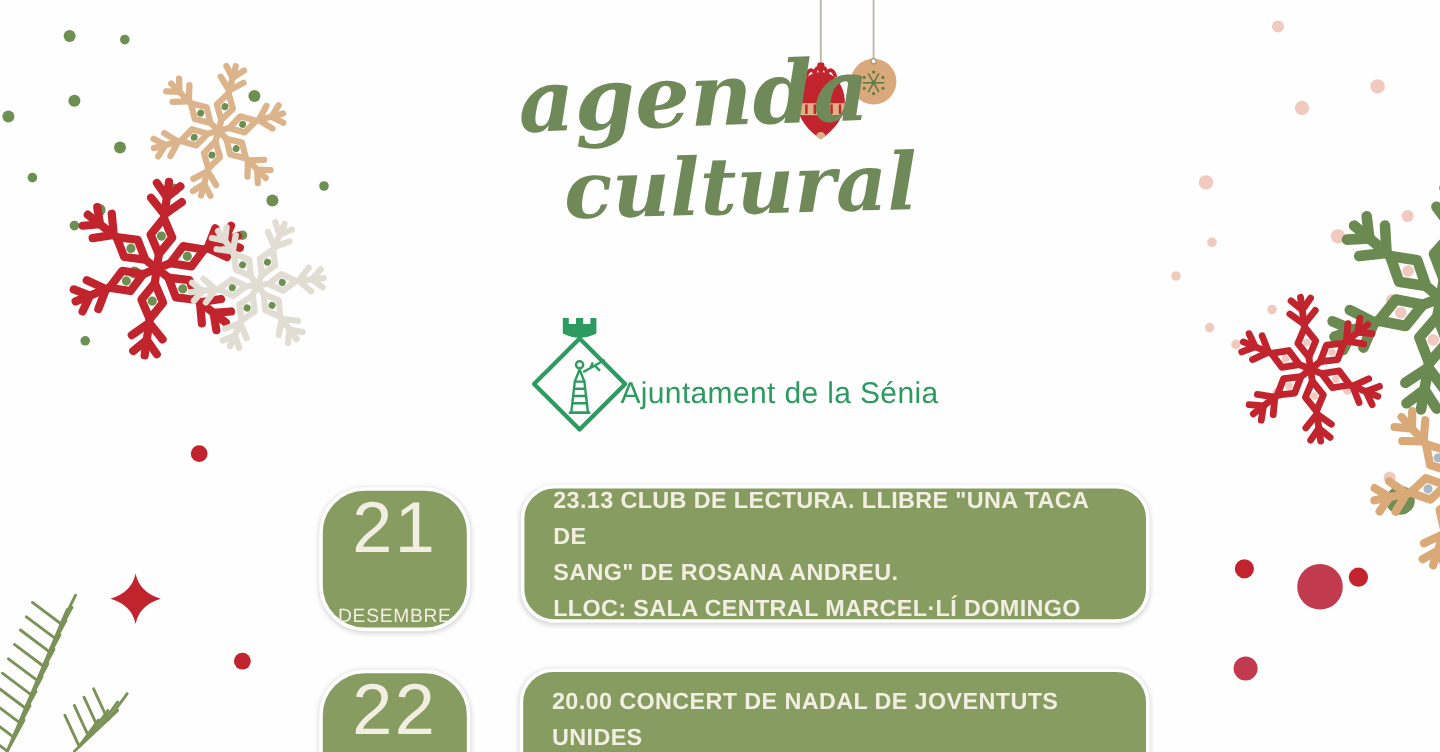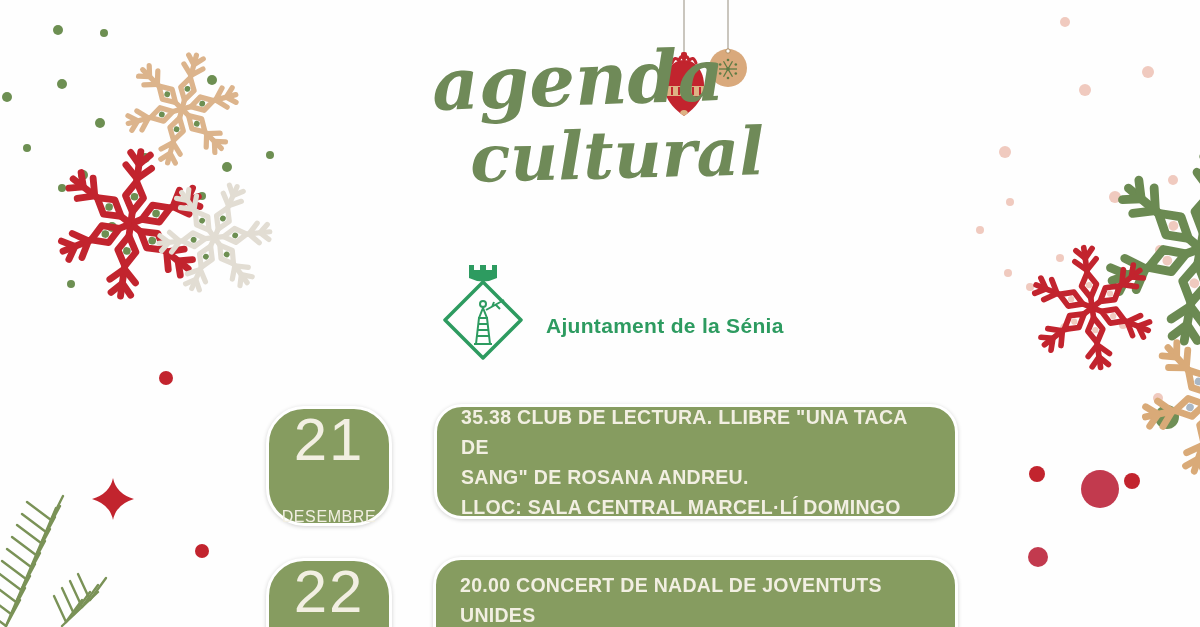--- a/index.html
+++ b/index.html
@@ -13,29 +13,29 @@
   .script{
     font-family:"DejaVu Serif", serif;font-style:italic;font-weight:bold;
     color:var(--title_green,#6f8a58);line-height:1;white-space:nowrap;
   }
   .title1{left:432px;top:44px;font-size:72px;transform:rotate(-2deg);}
   .title2{left:470px;top:122px;font-size:66px;transform:rotate(-1.5deg);}
   .subtitle{left:436px;top:192px;font-size:42px;}
   .subtitle .year{margin-left:30px;}
   
   .org-name{
-    left:546px;top:314px;font-size:21px;font-weight:bold;color:var(--logo_green,#2d9b60);
+    left:517px;top:314px;font-size:25px;font-weight:normal;color:var(--logo_green,#2d9b60);
     letter-spacing:0.3px;white-space:nowrap;
   }
   
   .badge{
     background:var(--box_green,#869c60);border:3px solid #ffffff;border-radius:38px;
     box-shadow:0 1px 4px rgba(0,0,0,0.18);
-    display:flex;flex-direction:column;align-items:center;justify-content:flex-start;
-    color:var(--text_cream,#f2efe2);box-sizing:border-box;gap:33px;
+    display:flex;flex-direction:column;align-items:center;justify-content:space-between;
+    color:var(--text_cream,#f2efe2);box-sizing:border-box;
   }
   .badge .day{font-size:60px;font-weight:300;line-height:62px;letter-spacing:2px;}
   .badge .month{font-size:16px;font-weight:400;letter-spacing:0.6px;margin-top:4px;}
   .event-box{
     background:var(--box_green,#869c60);border:3px solid #ffffff;border-radius:28px;
     box-shadow:0 1px 4px rgba(0,0,0,0.18);
     display:flex;align-items:center;box-sizing:border-box;padding:10px 24px;
   }
   .event-text{
     font-size:19.5px;font-weight:bold;color:var(--text_cream,#f2efe2);
@@ -223,21 +223,21 @@
       <path d="M48,52 L66,42 M58,47 L62,51 M54,49 L56,44"></path>
     </g>
   </svg>
   <div class="abs org-name">Ajuntament de la Sénia</div>
 
   <div class="abs badge badge-21">
     <div class="day">21</div>
     <div class="month">DESEMBRE</div>
   </div>
   <div class="abs event-box box-21">
-    <div class="event-text">35.38 CLUB DE LECTURA. LLIBRE "UNA TACA DE
+    <div class="event-text">23.13 CLUB DE LECTURA. LLIBRE "UNA TACA DE
 SANG" DE ROSANA ANDREU.
 LLOC: SALA CENTRAL MARCEL·LÍ DOMINGO</div>
   </div>
 
   <div class="abs badge badge-22">
     <div class="day">22</div>
     <div class="month"></div>
   </div>
   <div class="abs event-box box-22">
     <div class="event-text">20.00 CONCERT DE NADAL DE JOVENTUTS UNIDES

